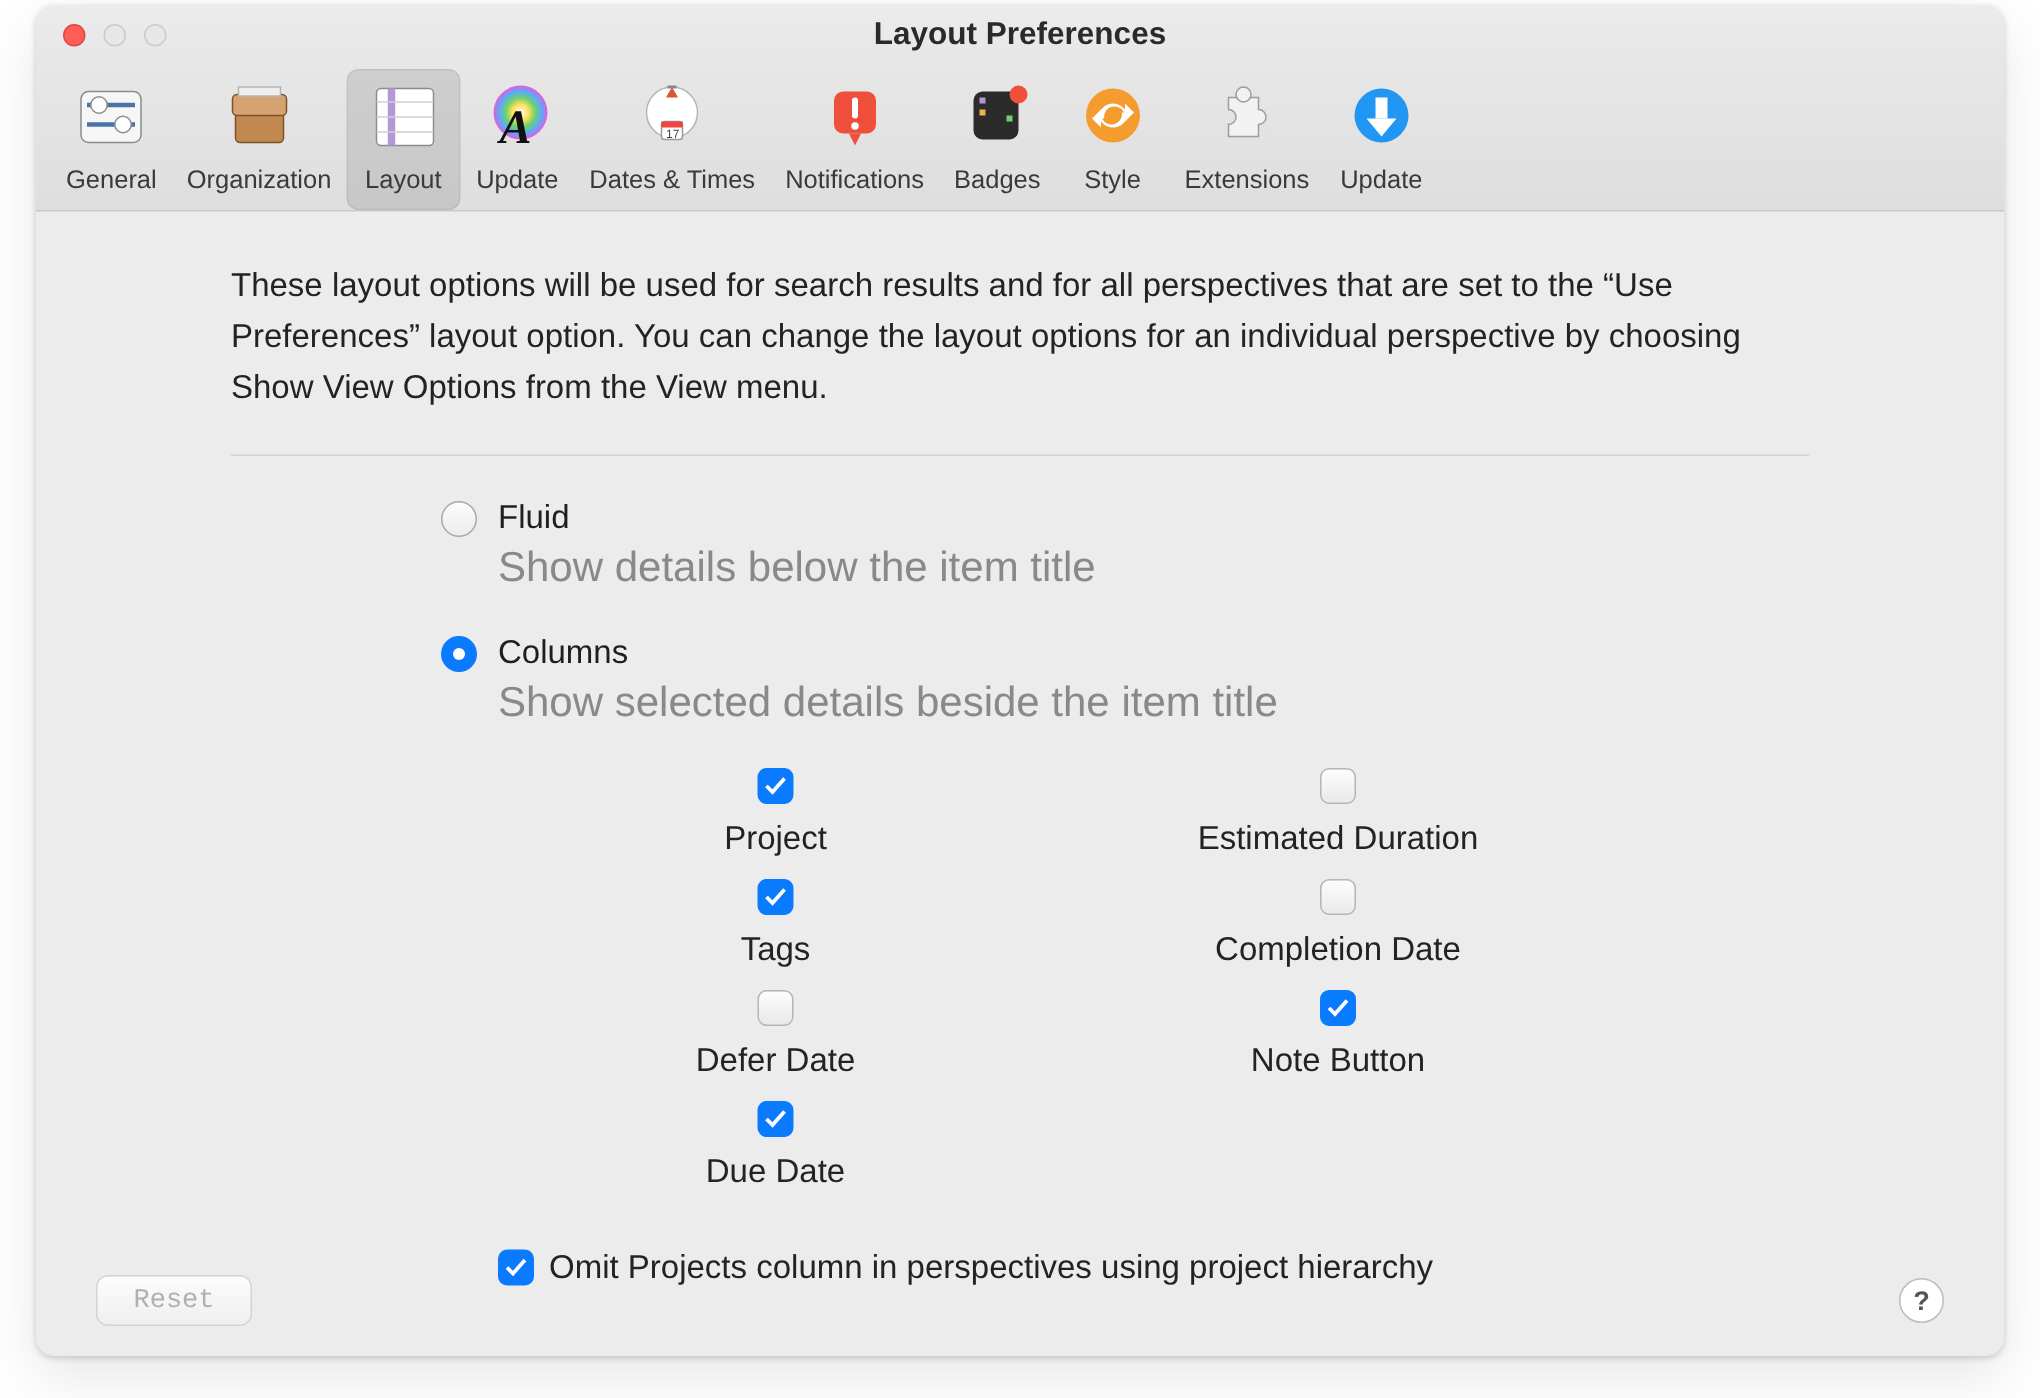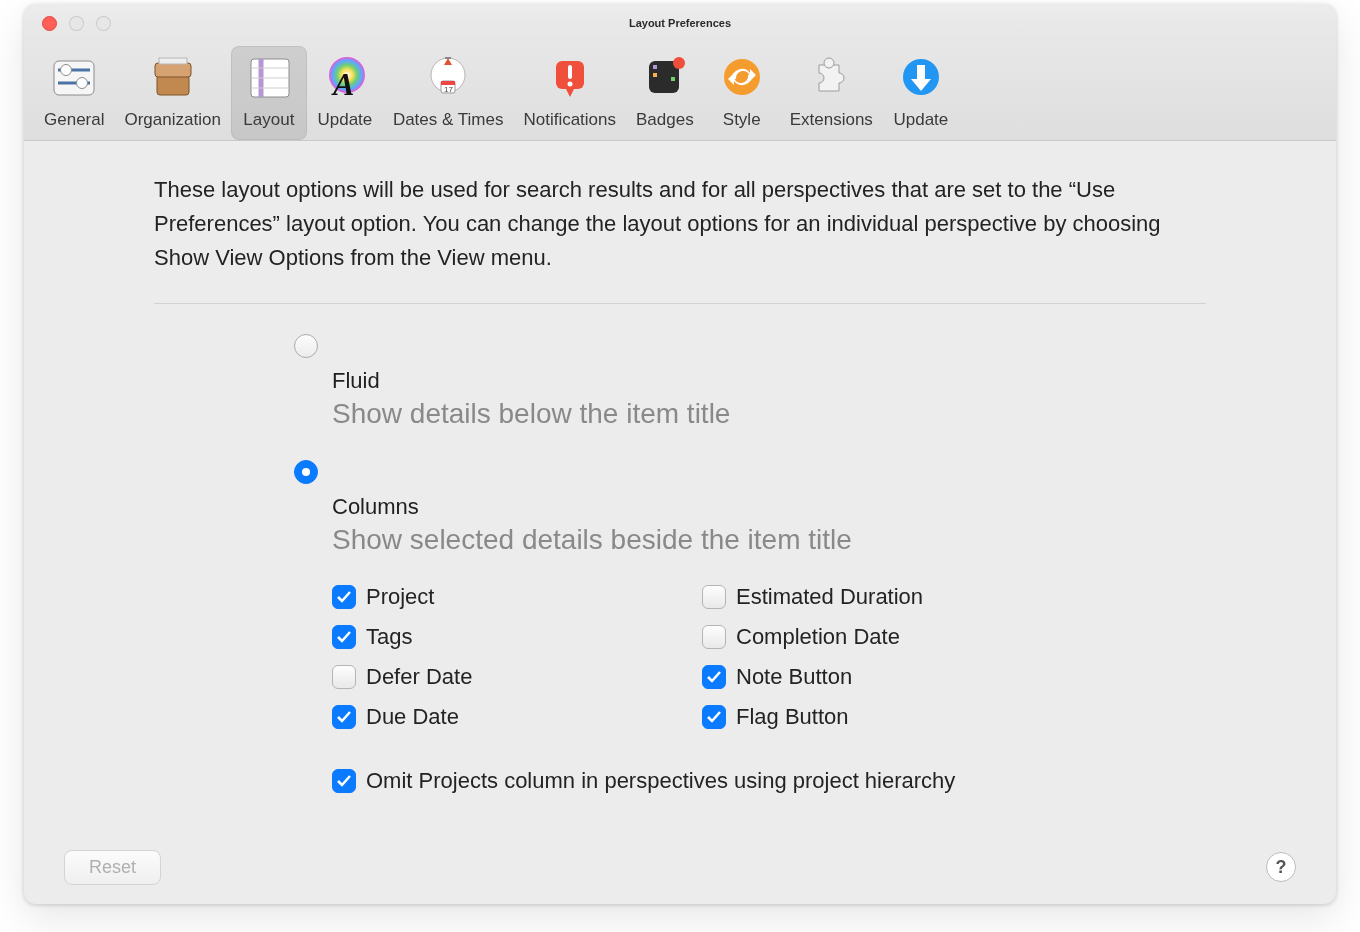--- a/index.html
+++ b/index.html
@@ -33,21 +33,21 @@
   .traffic {
     display:flex; gap:12px;
     position:absolute; left:18px; top:12px;
   }
   .dot { width:15px; height:15px; border-radius:50%; background:#d6d6d6; border:1px solid rgba(0,0,0,.12);}
   .dot.close { background:#ff5f57; border-color:#e24640;}
   .dot.min   { background:#e7e7e7;}
   .dot.max   { background:#e7e7e7;}
   .title {
     width:100%; text-align:center;
-    font-size:11px; font-weight:600; color:#2a2a2a;
+    font-size:21px; font-weight:600; color:#2a2a2a;
   }
   .toolbar {
     display:flex;
     align-items:flex-end;
     gap:0;
     padding:4px 10px 0 10px;
     border-bottom:1px solid #c9c9c9;
     background:linear-gradient(#e7e7e7,#dedede);
   }
   .tab {
@@ -76,43 +76,44 @@
   .radio {
     width:24px; height:24px; border-radius:50%;
     border:1px solid #aaa; background:linear-gradient(#fdfdfd,#ececec);
     margin-top:2px;
     display:flex; align-items:center; justify-content:center;
   }
   .radio.checked { background:#0a7bff; border-color:#0a7bff;}
   .radio.checked::after{
     content:""; width:8px; height:8px; border-radius:50%; background:#fff;
   }
-  .opt-label { font-size:22px; color:#1f1f1f;margin-top:36px;}
+  .opt-label { font-size:22px; color:#1f1f1f;}
   .opt-sub   { font-size:28px; color:#898989; margin-top:4px;}
   .cols { margin-left:178px; display:grid; grid-template-columns:370px 380px; row-gap:14px;}
-  .chk-row { display:flex; align-items:center; gap:10px;}
+  .chk-row { display:flex; align-items:center; gap:10px;flex-direction:column;}
   .chk {
     width:24px; height:24px; border-radius:6px;
     border:1px solid #b5b5b5; background:linear-gradient(#fdfdfd,#e9e9e9);
     display:flex; align-items:center; justify-content:center;
   }
   .chk.checked { background:#0a7bff; border-color:#0a7bff;}
   .chk.checked svg { display:block;}
   .chk svg { display:none;}
   .omit { margin-left:178px; margin-top:38px; display:flex; gap:10px; align-items:center;}
   .footer {
     position:absolute; left:0; right:0; bottom:0;
     height:74px; display:flex; align-items:center; justify-content:space-between;
     padding:0 40px;
   }
   .btn-reset {
     padding:6px 24px; border-radius:8px;
     font-size:18px; color:#b0b0b0;
     background:linear-gradient(#fcfcfc,#efefef);
     border:1px solid #d4d4d4;
+    font-family:Liberation Mono, monospace;
   }
   .help {
     width:30px; height:30px; border-radius:50%;
     border:1px solid #bcbcbc; background:#fff;
     display:flex; align-items:center; justify-content:center;
     font-size:18px; font-weight:700; color:#555;
   }
 </style>
 </head>
 <body>
@@ -320,28 +321,20 @@
         </div>
 
       <div class="chk-row">
           <div class="chk checked">
             <svg width="16" height="16">
               <path d="M2 8 L6 12 L14 3" stroke="#fff" stroke-width="2.5" fill="none"></path>
             </svg>
           </div>
           <span>Due Date</span>
         </div>
-      <div class="chk-row">
-          <div class="chk checked">
-            <svg width="16" height="16">
-              <path d="M2 8 L6 12 L14 3" stroke="#fff" stroke-width="2.5" fill="none"></path>
-            </svg>
-          </div>
-          <span>Flag Button</span>
-        </div>
     </div>
 
     <div class="omit">
       <div class="chk checked">
           <svg width="16" height="16">
             <path d="M2 8 L6 12 L14 3" stroke="#fff" stroke-width="2.5" fill="none"></path>
           </svg>
         </div>
       <span>Omit Projects column in perspectives using project hierarchy</span>
     </div>

